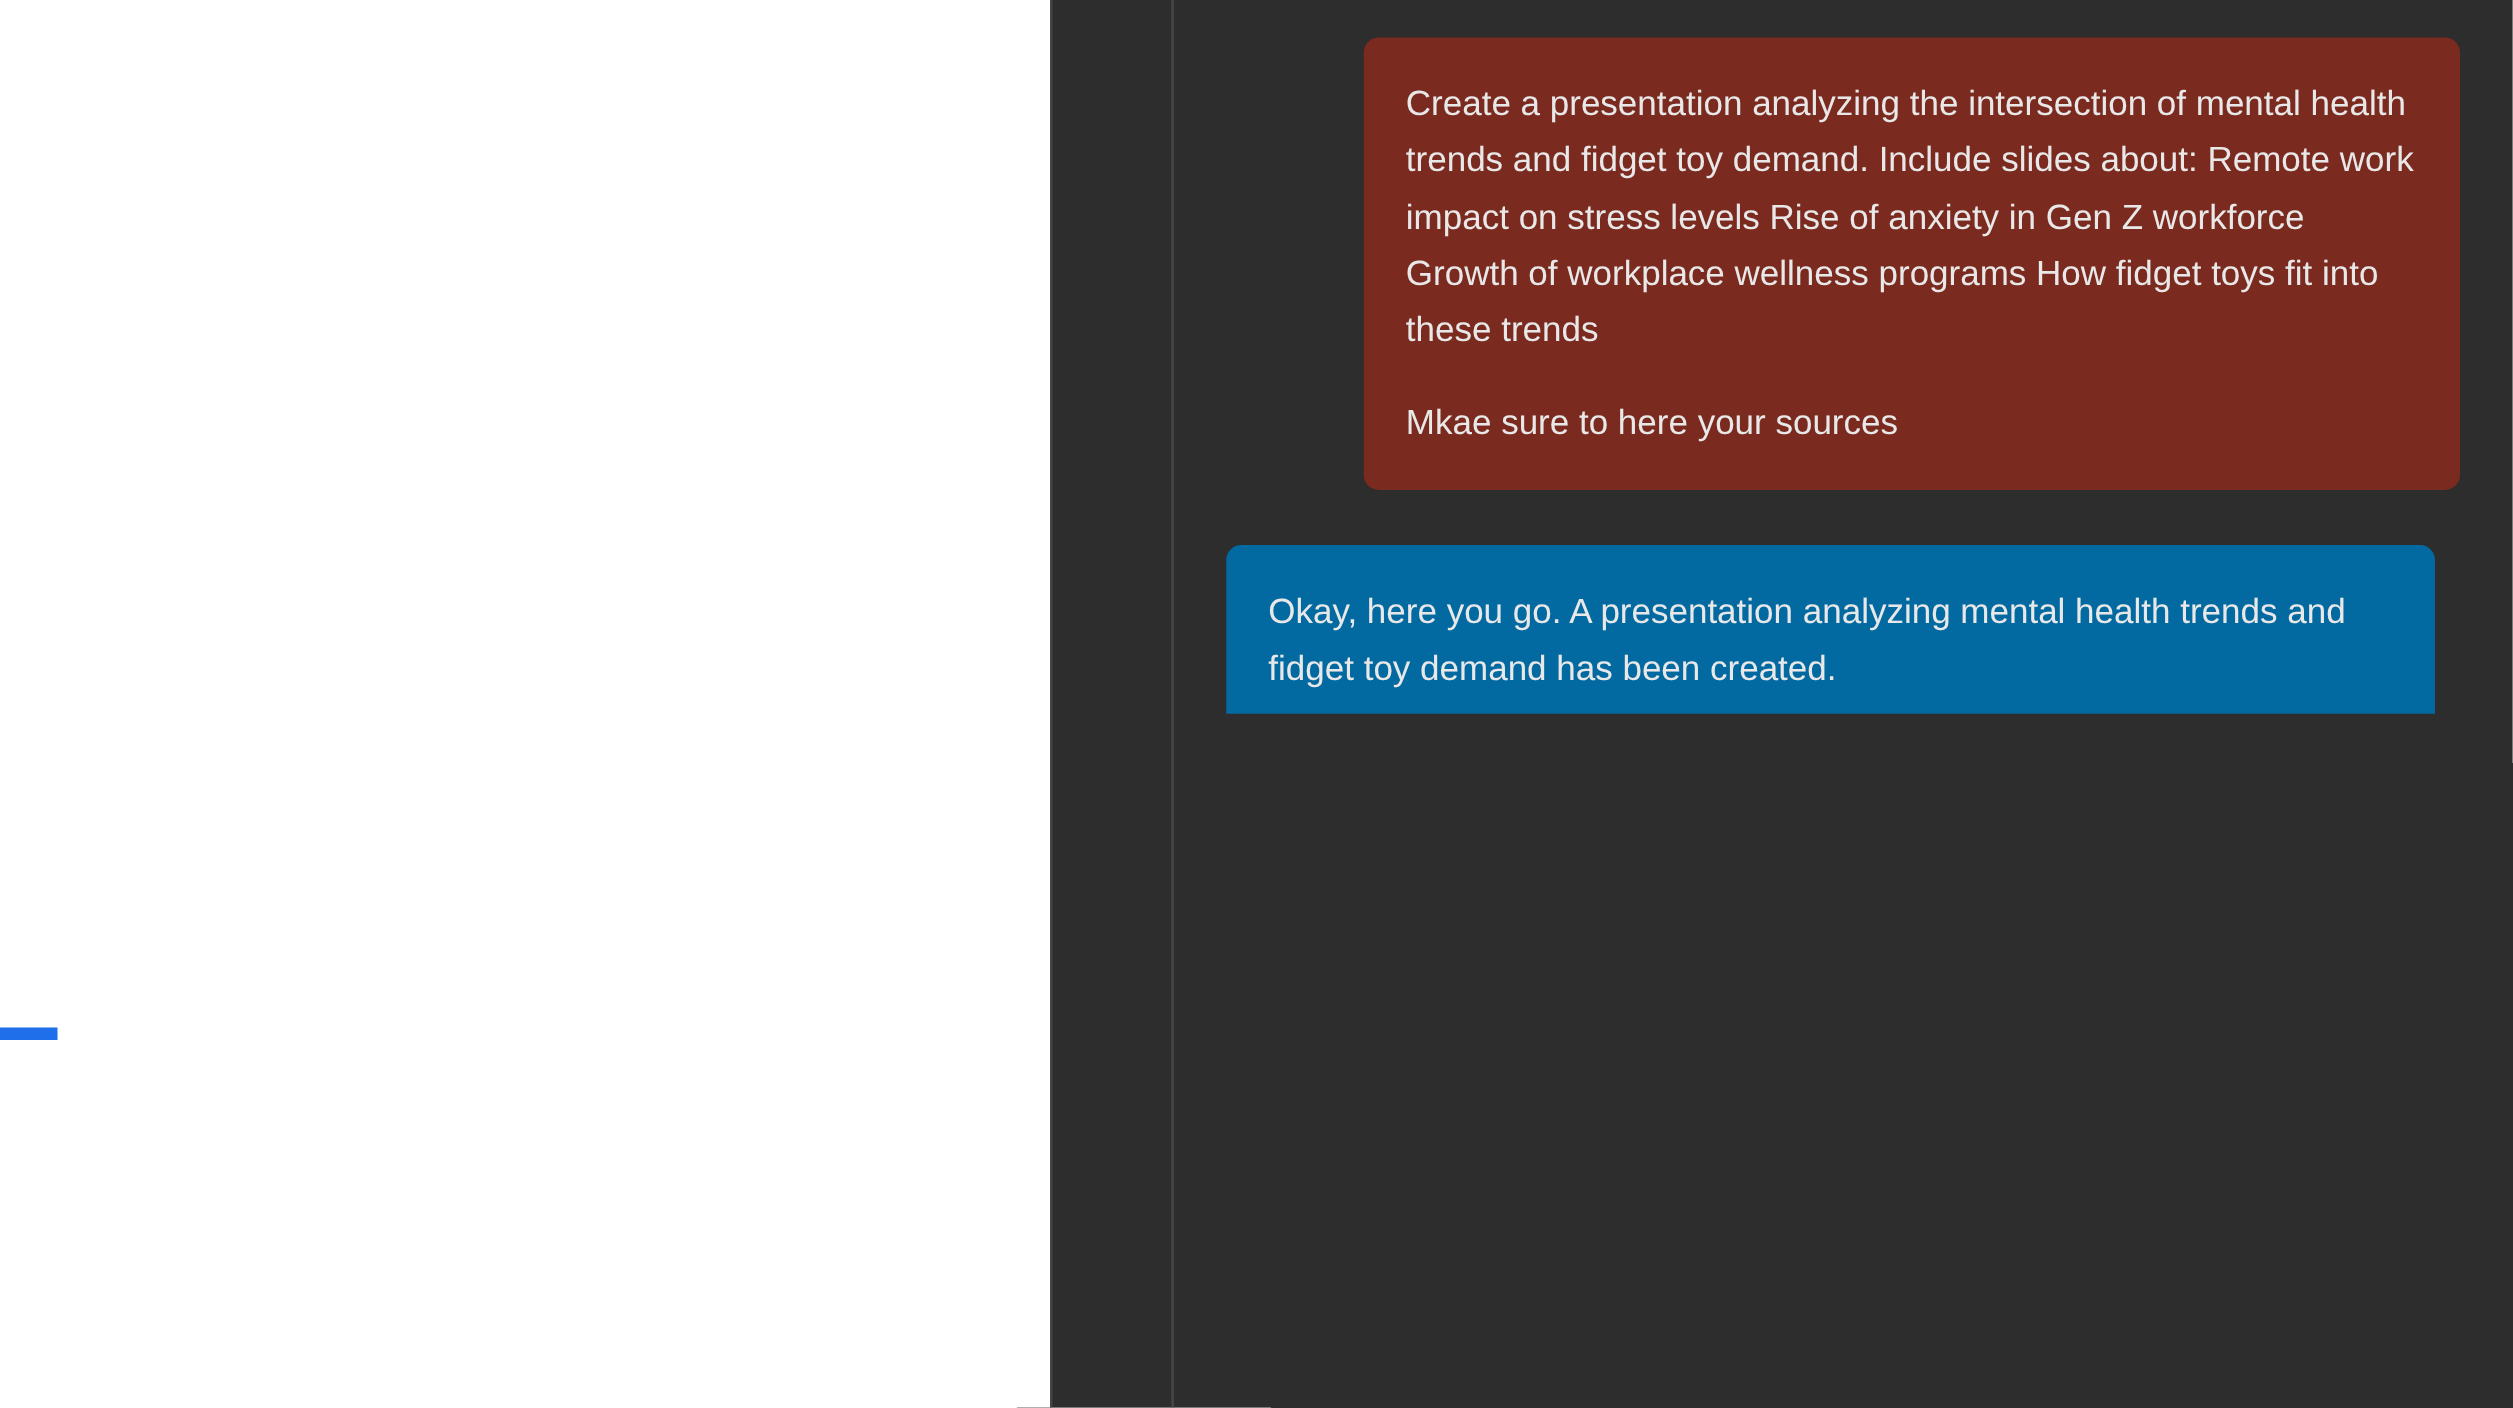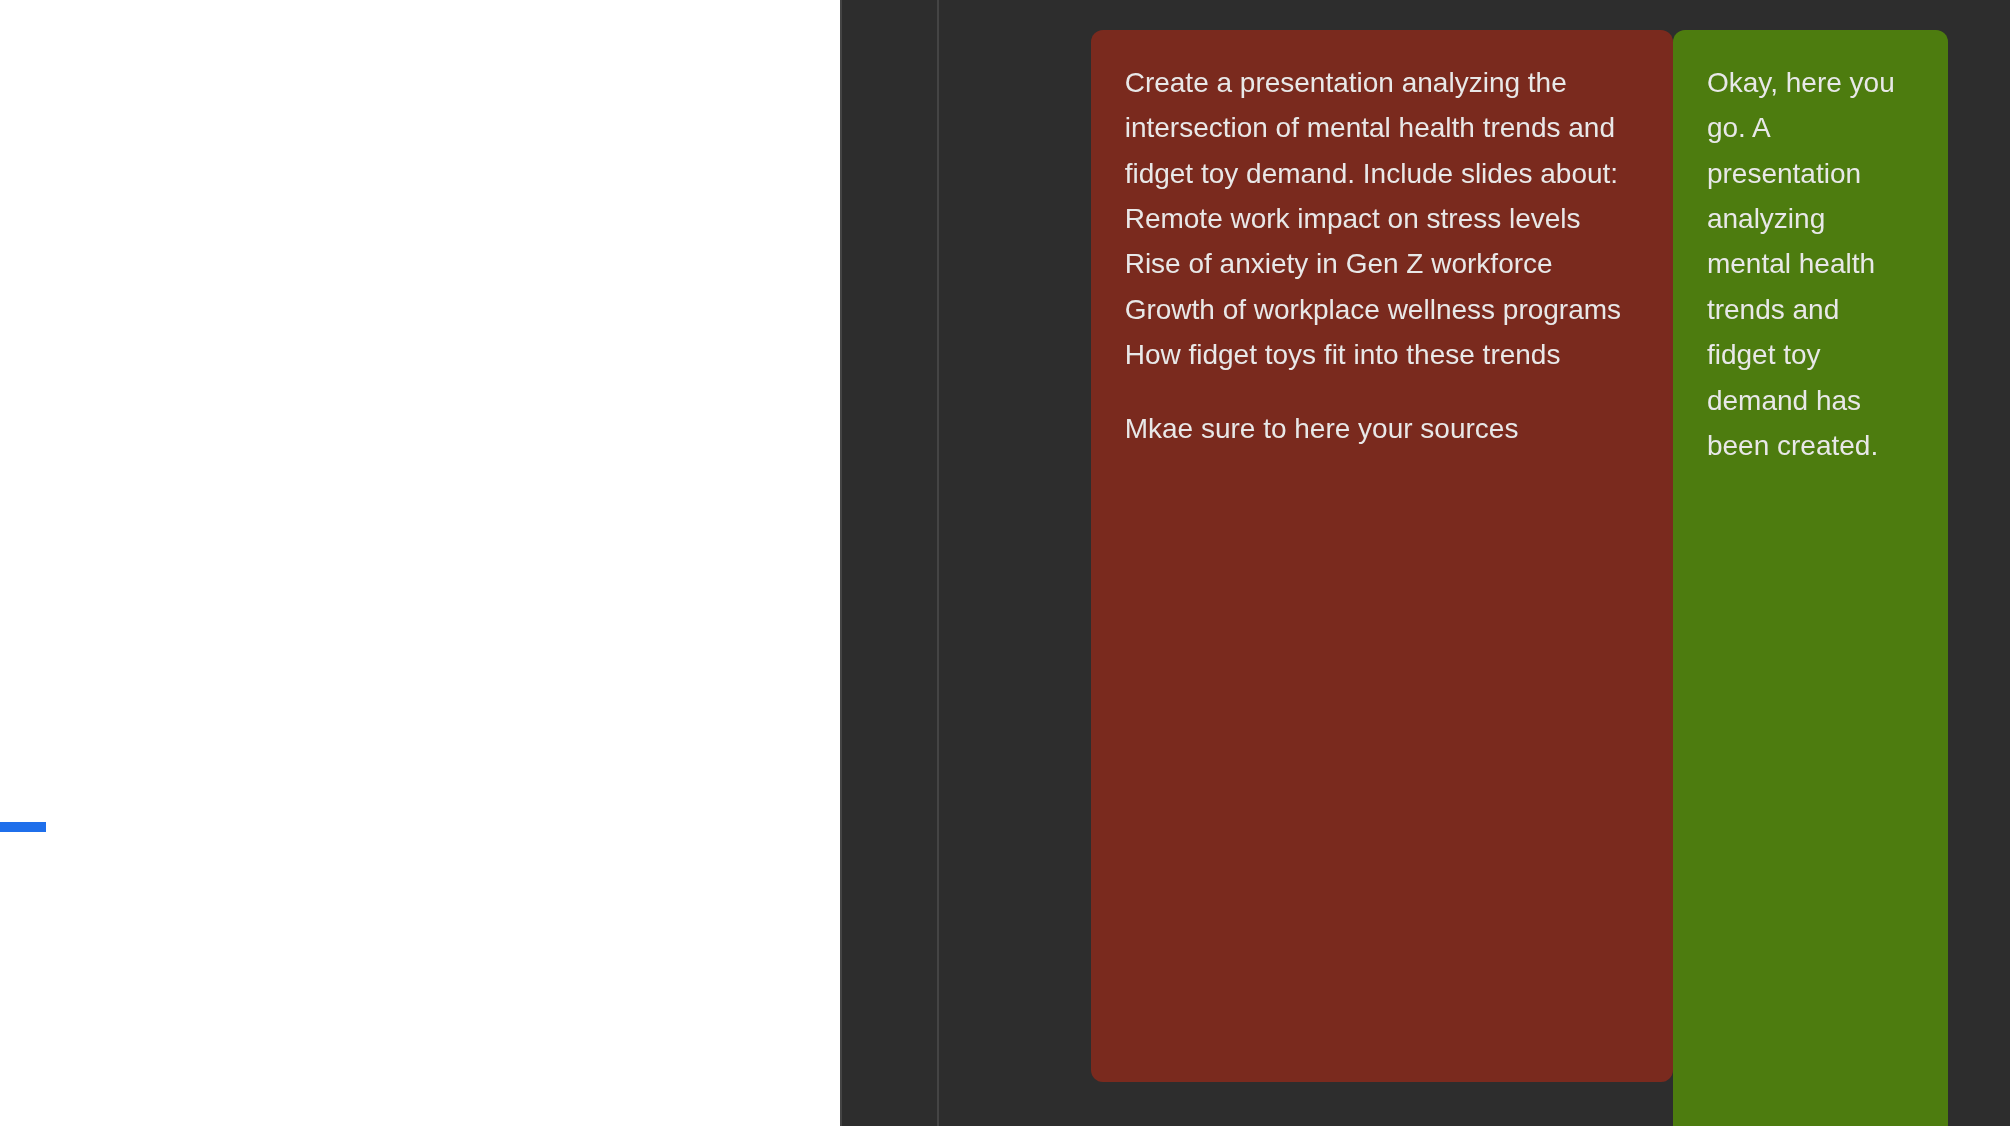--- a/index.html
+++ b/index.html
@@ -36,21 +36,21 @@
       width: 4.9%;
       background: #2d2d2d;
       border-left: 2px solid #444;
       border-right: 2px solid #444;
       flex-shrink: 0;
     }
     .chat-pane {
       flex: 1;
       background: #2d2d2d;
       display: flex;
-      flex-direction: row;
+      flex-direction: column;
       overflow-y: auto;
       padding: 30px 42px 0 42px;
     }
     .msg {
       border-radius: 12px;
       padding: 30px 34px 32px 34px;
       margin-bottom: 44px;
       font-size: 28px;
       line-height: 1.62;
       color: #e8e8e8;
@@ -61,21 +61,21 @@
       margin-left: 110px;
       margin-right: 0;
     }
     .msg-user p {
       margin: 0;
     }
     .msg-user p + p {
       margin-top: 28px;
     }
     .msg-assistant {
-      background: #4d7c0f;
+      background: #0369a1;
       margin-left: 0;
       margin-right: 20px;
       margin-bottom: 0;
       border-bottom-left-radius: 0;
       border-bottom-right-radius: 0;
       padding-bottom: 14px;
     }
     .chat-pane::-webkit-scrollbar {
       width: 10px;
     }

